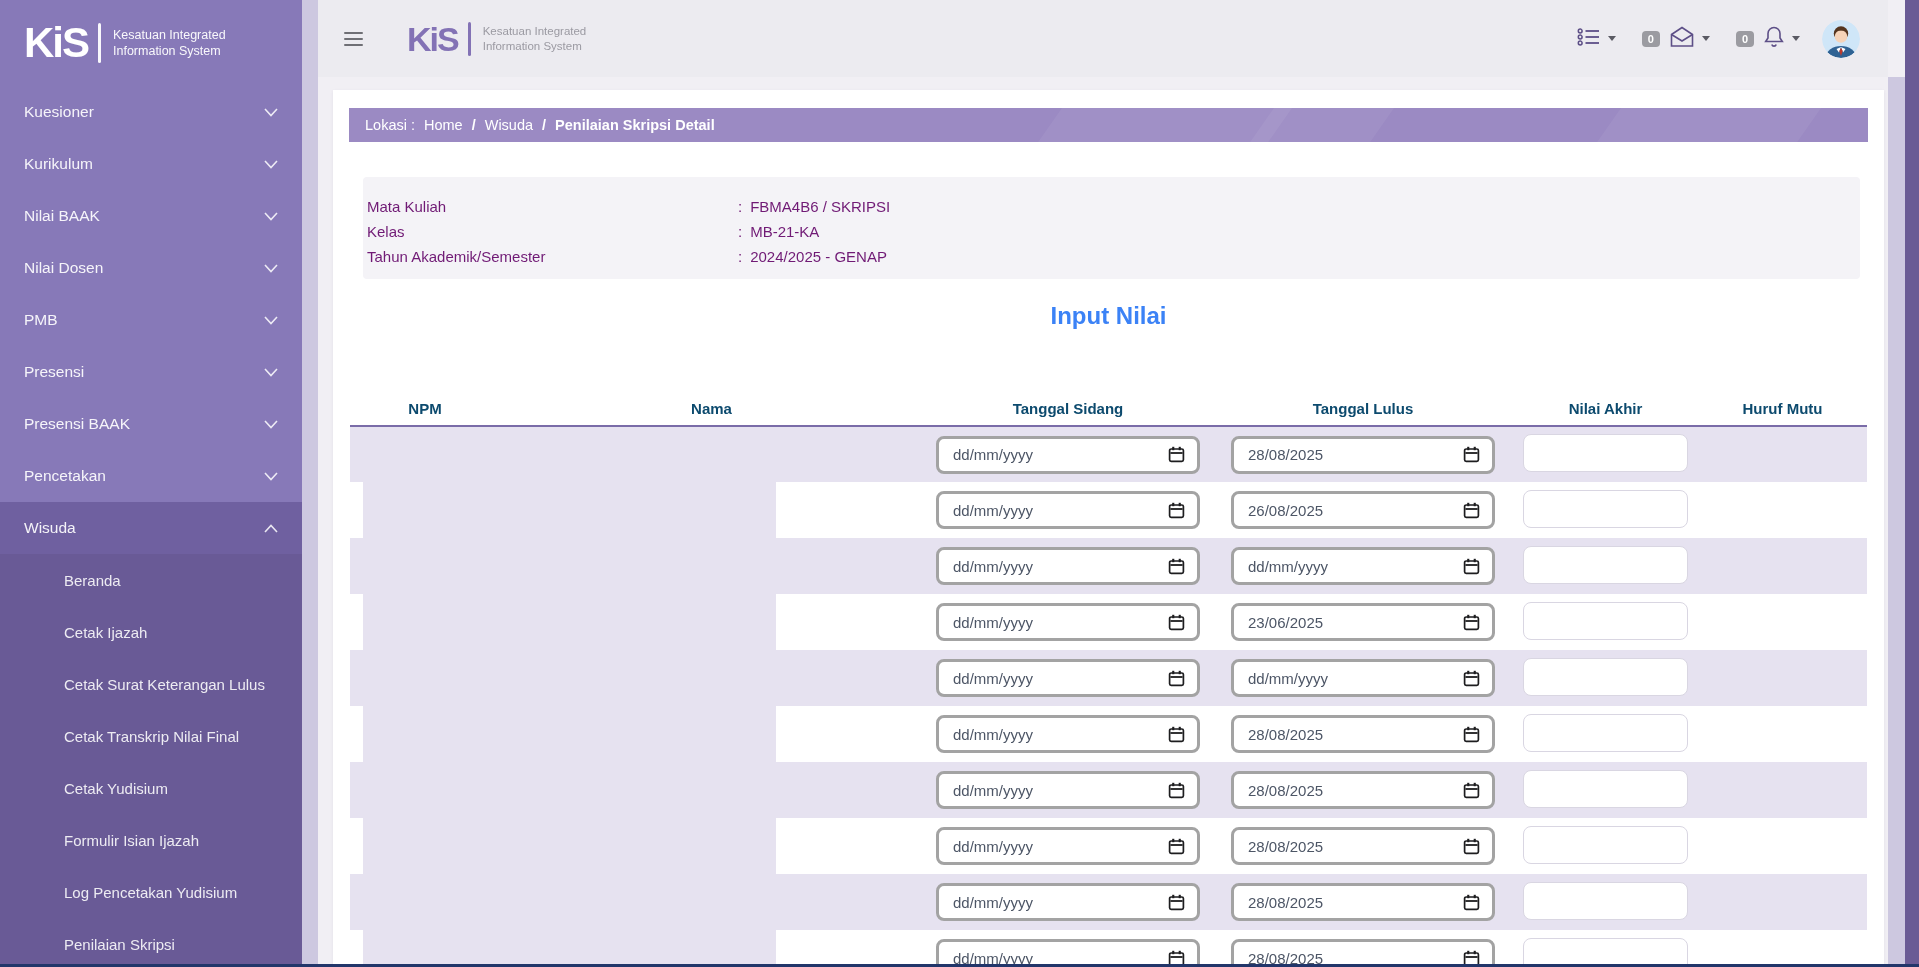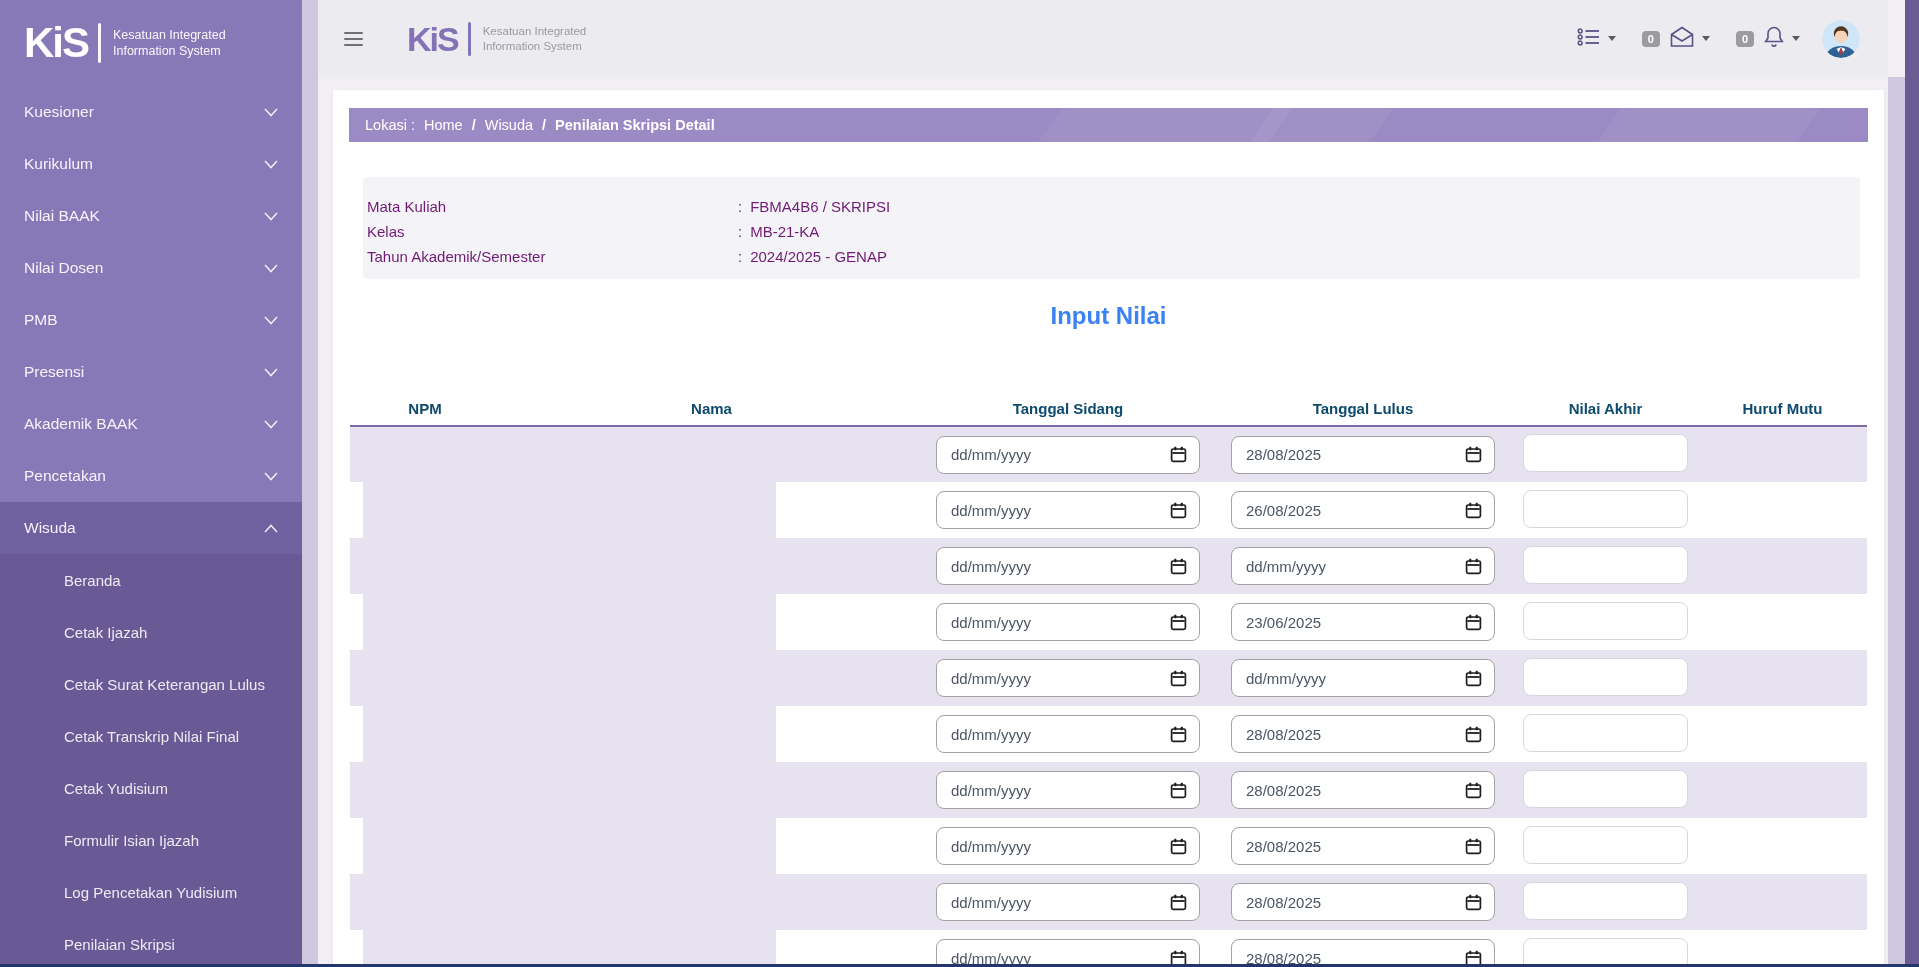--- a/index.html
+++ b/index.html
@@ -74,21 +74,21 @@
   table { width:100%; border-collapse:collapse; table-layout:fixed; }
   col.c-npm{width:150px} col.c-nama{width:423px} col.c-sidang{width:290px}
   col.c-lulus{width:300px} col.c-nilai{width:185px} col.c-huruf{width:169px}
   th { height:34px; font-size:15px; font-weight:700; color:#0c4a6e; text-align:center;
        border-bottom:2px solid #7a6ca8; background:#fff; vertical-align:middle; }
   td { height:56px; text-align:center; vertical-align:middle; font-size:15px; color:#3c3c40; }
   tbody tr:nth-child(odd) { background:#e6e2f0; }
   tbody tr:nth-child(even) { background:#fff; }
 
   .date-box { display:inline-flex; align-items:center; justify-content:space-between; width:264px;
-              height:38px; background:#fff; border:1px solid #a3a3a3; border-radius:8px;
+              height:38px; background:#fff; border:3px solid #a3a3a3; border-radius:8px;
               padding:0 12px 0 14px; font-size:15px; color:#4d5666; cursor:pointer; }
   .nilai-box { display:inline-block; width:165px; height:38px; background:#fff;
                border:1px solid #d9d6e2; border-radius:8px; cursor:text; }
 
   .redact { position:absolute; left:30px; top:392px; width:413px; height:487px;
             background:#e6e2f0; z-index:2; }
 
   
   .main-scroll-track { position:absolute; right:14px; top:77px; width:17px; height:890px; background:#cdc8e0; z-index:4; }
   .main-scroll-thumb { position:absolute; right:0; top:0; width:14px; height:967px; background:#6a5b95; z-index:5; }
@@ -137,21 +137,21 @@
           <polyline points="1,1 7,7.5 13,1"></polyline>
         </svg>
       </div>
       <div class="nav-item">
         <span>Presensi</span>
         <svg width="14" height="9" viewBox="0 0 14 9" fill="none" stroke="rgba(255,255,255,.85)" stroke-width="1.6">
           <polyline points="1,1 7,7.5 13,1"></polyline>
         </svg>
       </div>
       <div class="nav-item">
-        <span>Akademik BAAK</span>
+        <span>Presensi BAAK</span>
         <svg width="14" height="9" viewBox="0 0 14 9" fill="none" stroke="rgba(255,255,255,.85)" stroke-width="1.6">
           <polyline points="1,1 7,7.5 13,1"></polyline>
         </svg>
       </div>
       <div class="nav-item">
         <span>Pencetakan</span>
         <svg width="14" height="9" viewBox="0 0 14 9" fill="none" stroke="rgba(255,255,255,.85)" stroke-width="1.6">
           <polyline points="1,1 7,7.5 13,1"></polyline>
         </svg>
       </div>

